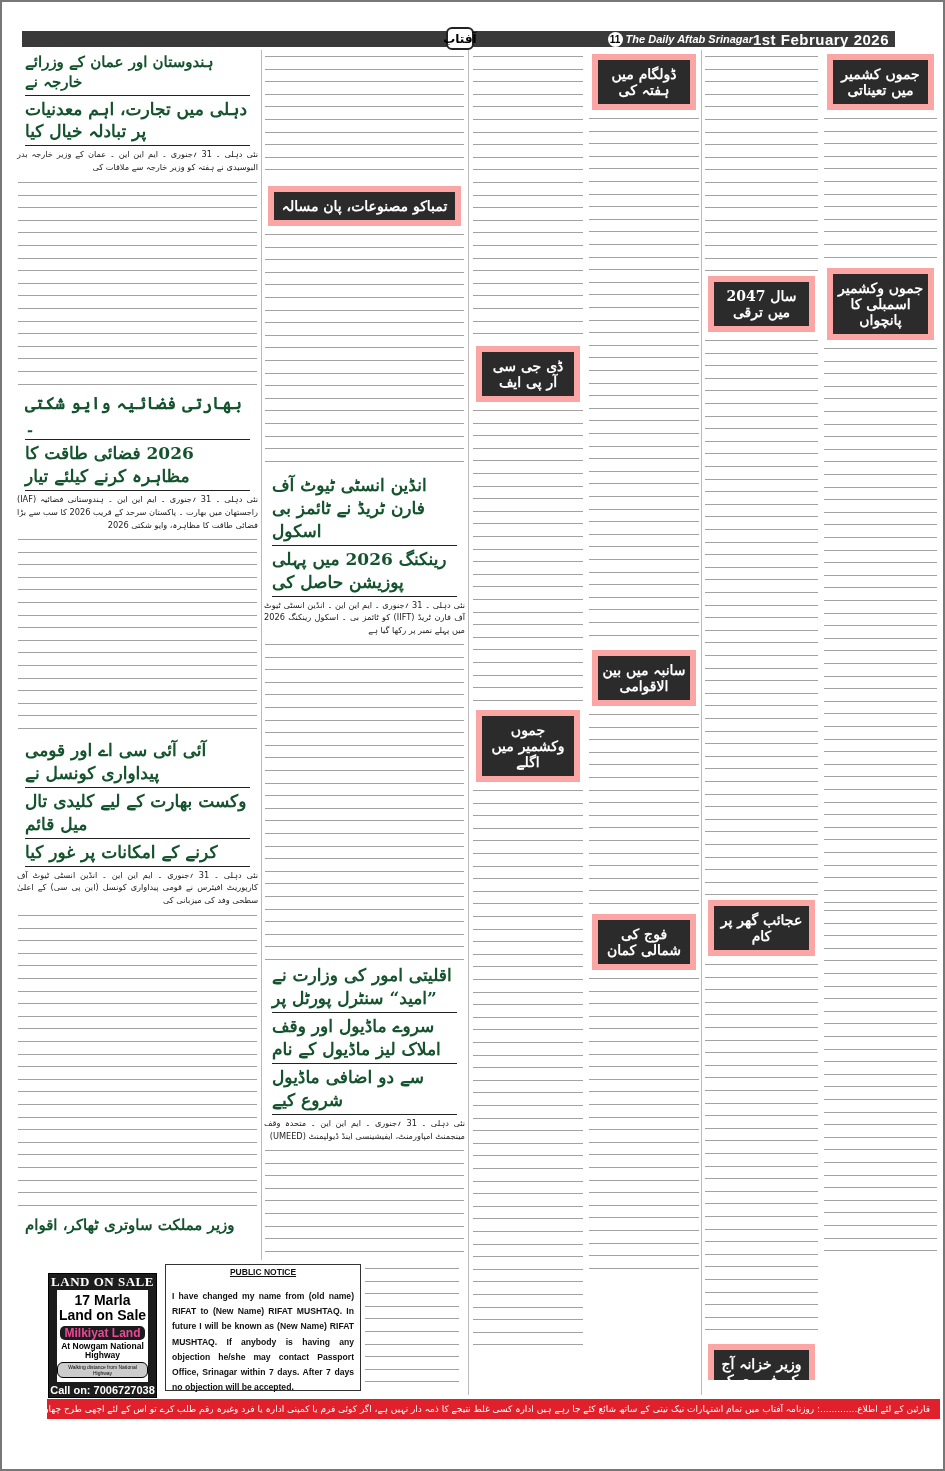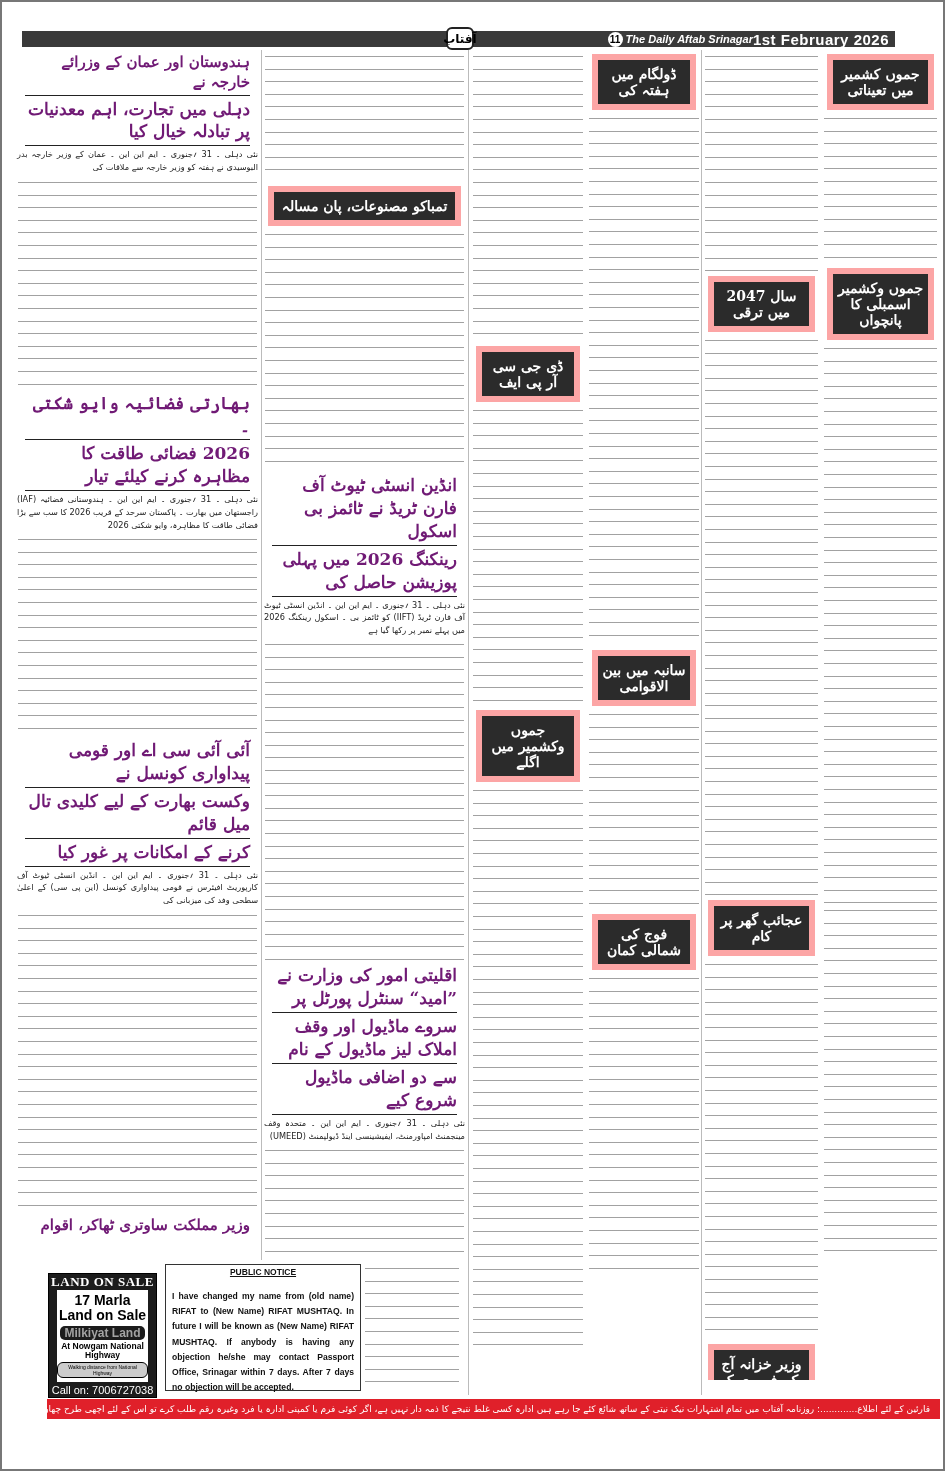--- a/index.html
+++ b/index.html
@@ -9,35 +9,35 @@
 .masthead{position:absolute;left:22px;top:31px;width:873px;height:16px;background:#3a3a3a;color:#fff;display:flex;align-items:center;justify-content:flex-end;padding:0 6px 0 3px}
 .mh-left{display:flex;align-items:center;gap:3px;font-family:"Liberation Sans",sans-serif;font-size:11px;font-weight:bold;font-style:italic}
 .pgnum{width:15px;height:15px;border-radius:50%;background:#fff;color:#000;font-size:10px;font-weight:bold;font-style:normal;display:flex;align-items:center;justify-content:center}
 .logo{position:absolute;left:446px;top:27px;width:28px;height:23px;border:2px solid #222;border-radius:6px;background:#fff;color:#000;font-size:12px;font-weight:bold;display:flex;align-items:center;justify-content:center;z-index:2}
 .mh-date{font-family:"Liberation Sans",sans-serif;font-size:15px;font-weight:bold;letter-spacing:.5px}
 .col{position:absolute;top:50px;direction:rtl;overflow:hidden}
 .c1{left:15px;width:245px;height:1185px}
 .c2{left:262px;width:205px;height:1205px}
 .c3{left:470px;width:232px;height:1330px}
 .c4{left:702px;width:238px;height:1330px}
-.hl{font-family:"DejaVu Serif",serif;font-weight:bold;text-align:right;color:#701a75;line-height:1.35;padding:2px 0}
+.hl{font-family:"DejaVu Serif",serif;font-weight:bold;text-align:left;color:#14532d;line-height:1.35;padding:2px 0}
 .hl.big{font-size:17px}
 .hl.med{font-size:15px}
 .hl.u{border-bottom:1px solid #222;margin:0 10px}
 .body{font-family:"DejaVu Sans",sans-serif;font-size:8.2px;line-height:12.6px;text-align:justify;color:#222;padding:2px 2px}
 .box{background:#2b2b2b;color:#fff;font-family:"DejaVu Serif",serif;font-weight:bold;text-align:center;font-size:14px;padding:6px 4px;margin:4px 6px;border:6px solid #fca5a5}
 .lines{height:var(--h);background:repeating-linear-gradient(to bottom,transparent 0,transparent 4px,#555 4px,#555 5px,transparent 5px,transparent 12.6px);opacity:.55;margin:2px 3px}
 .ad-land{position:absolute;left:48px;top:1273px;width:109px;height:125px;background:#1c1c1c;border:1px solid #000;text-align:center;color:#fff;font-family:"Liberation Sans",sans-serif}
 .ad-land .t{font-size:13px;font-weight:bold;height:16px;line-height:16px;font-family:"Liberation Serif",serif;letter-spacing:.5px}
 .ad-land .inner{background:#fff;color:#000;margin:0 8px;height:92px;padding-top:3px}
 .ad-land .b1{font-size:14px;font-weight:bold;line-height:15px}
-.ad-land .pill{display:inline-block;background:#1c1c1c;color:#a3a3a3;font-size:12px;font-weight:bold;border-radius:5px;padding:0 4px;margin:2px 0}
+.ad-land .pill{display:inline-block;background:#1c1c1c;color:#ec4899;font-size:12px;font-weight:bold;border-radius:5px;padding:0 4px;margin:2px 0}
 .ad-land .s{font-size:8.5px;font-weight:bold;line-height:9px}
 .ad-land .walk{display:inline-block;border:1px solid #000;background:#ccc;border-radius:6px;font-size:5px;padding:1px 3px;margin-top:2px}
-.ad-land .call{font-size:11px;font-weight:normal;line-height:16px}
+.ad-land .call{font-size:11px;font-weight:bold;line-height:16px}
 .notice{position:absolute;left:165px;top:1264px;width:196px;height:127px;border:1px solid #333;font-family:"Liberation Sans",sans-serif;padding:2px 6px;text-align:justify}
 .notice .nt{text-align:center;font-size:8.5px;font-weight:bold;text-decoration:underline;margin-bottom:12px}
 .notice .nb{font-size:8.6px;font-weight:bold;line-height:15.2px}
 .notice-col{position:absolute;left:362px;top:1262px;width:100px;height:133px;direction:rtl}
 .banner{position:absolute;left:47px;top:1399px;width:893px;height:20px;background:#e0202a;color:#fff;direction:rtl;font-size:9px;display:flex;align-items:center;padding:0 10px;white-space:nowrap;overflow:hidden;justify-content:space-between}
 .rule{position:absolute;background:#bbb;width:1px}
 </style>
 </head>
 <body>
 

